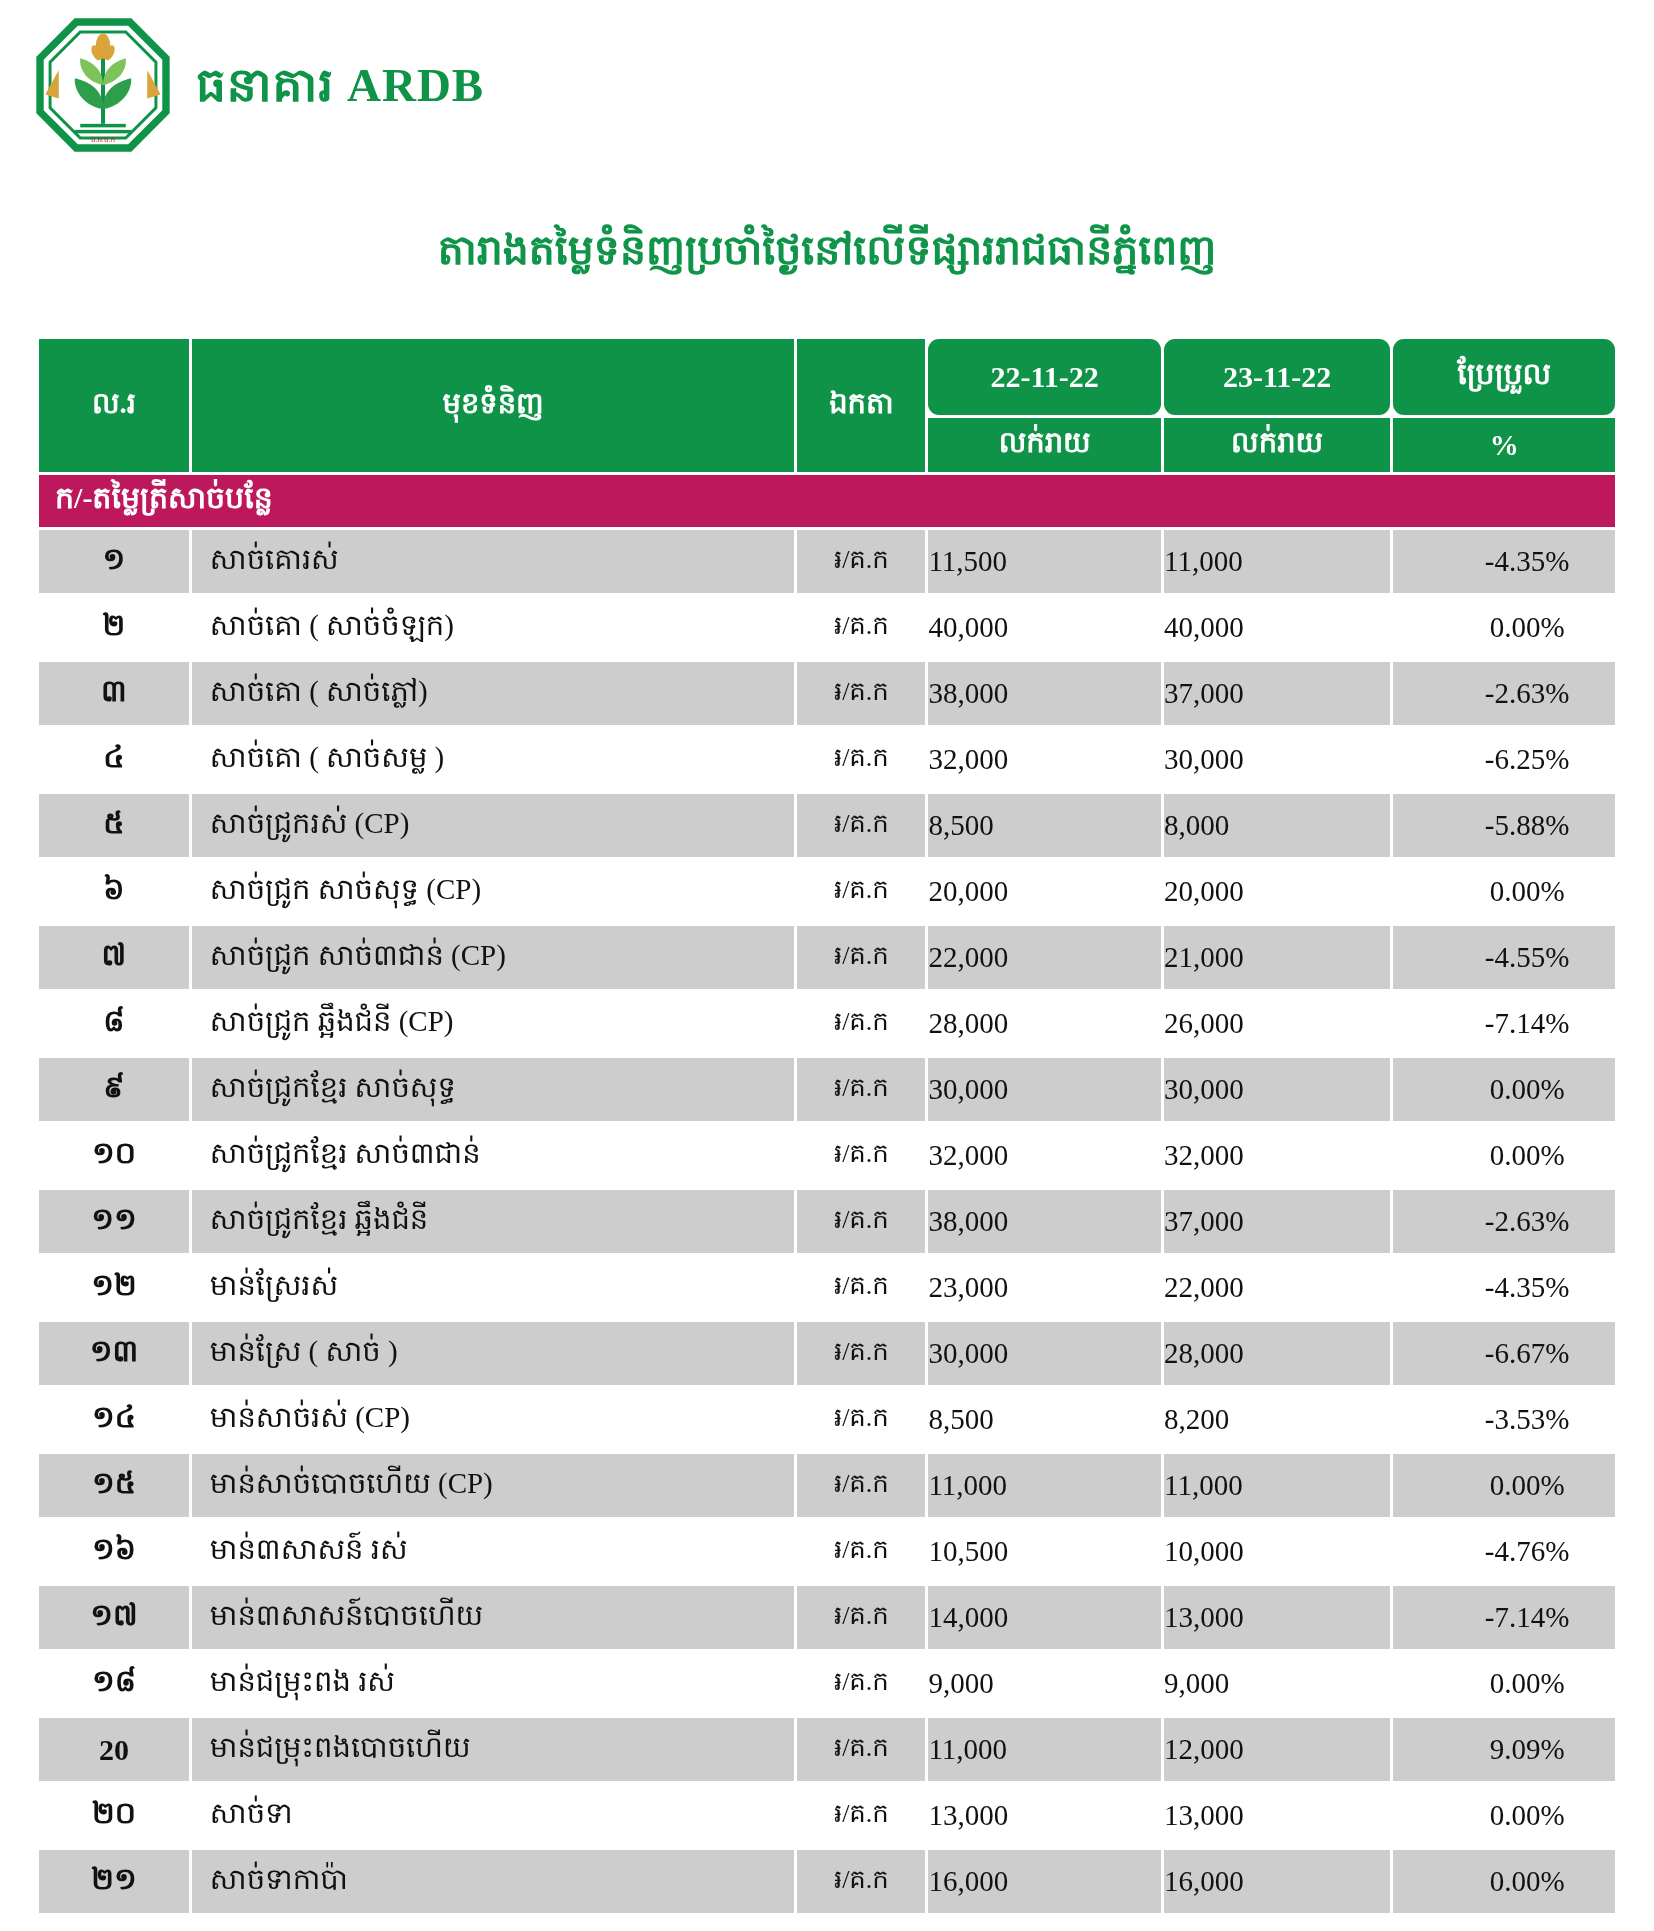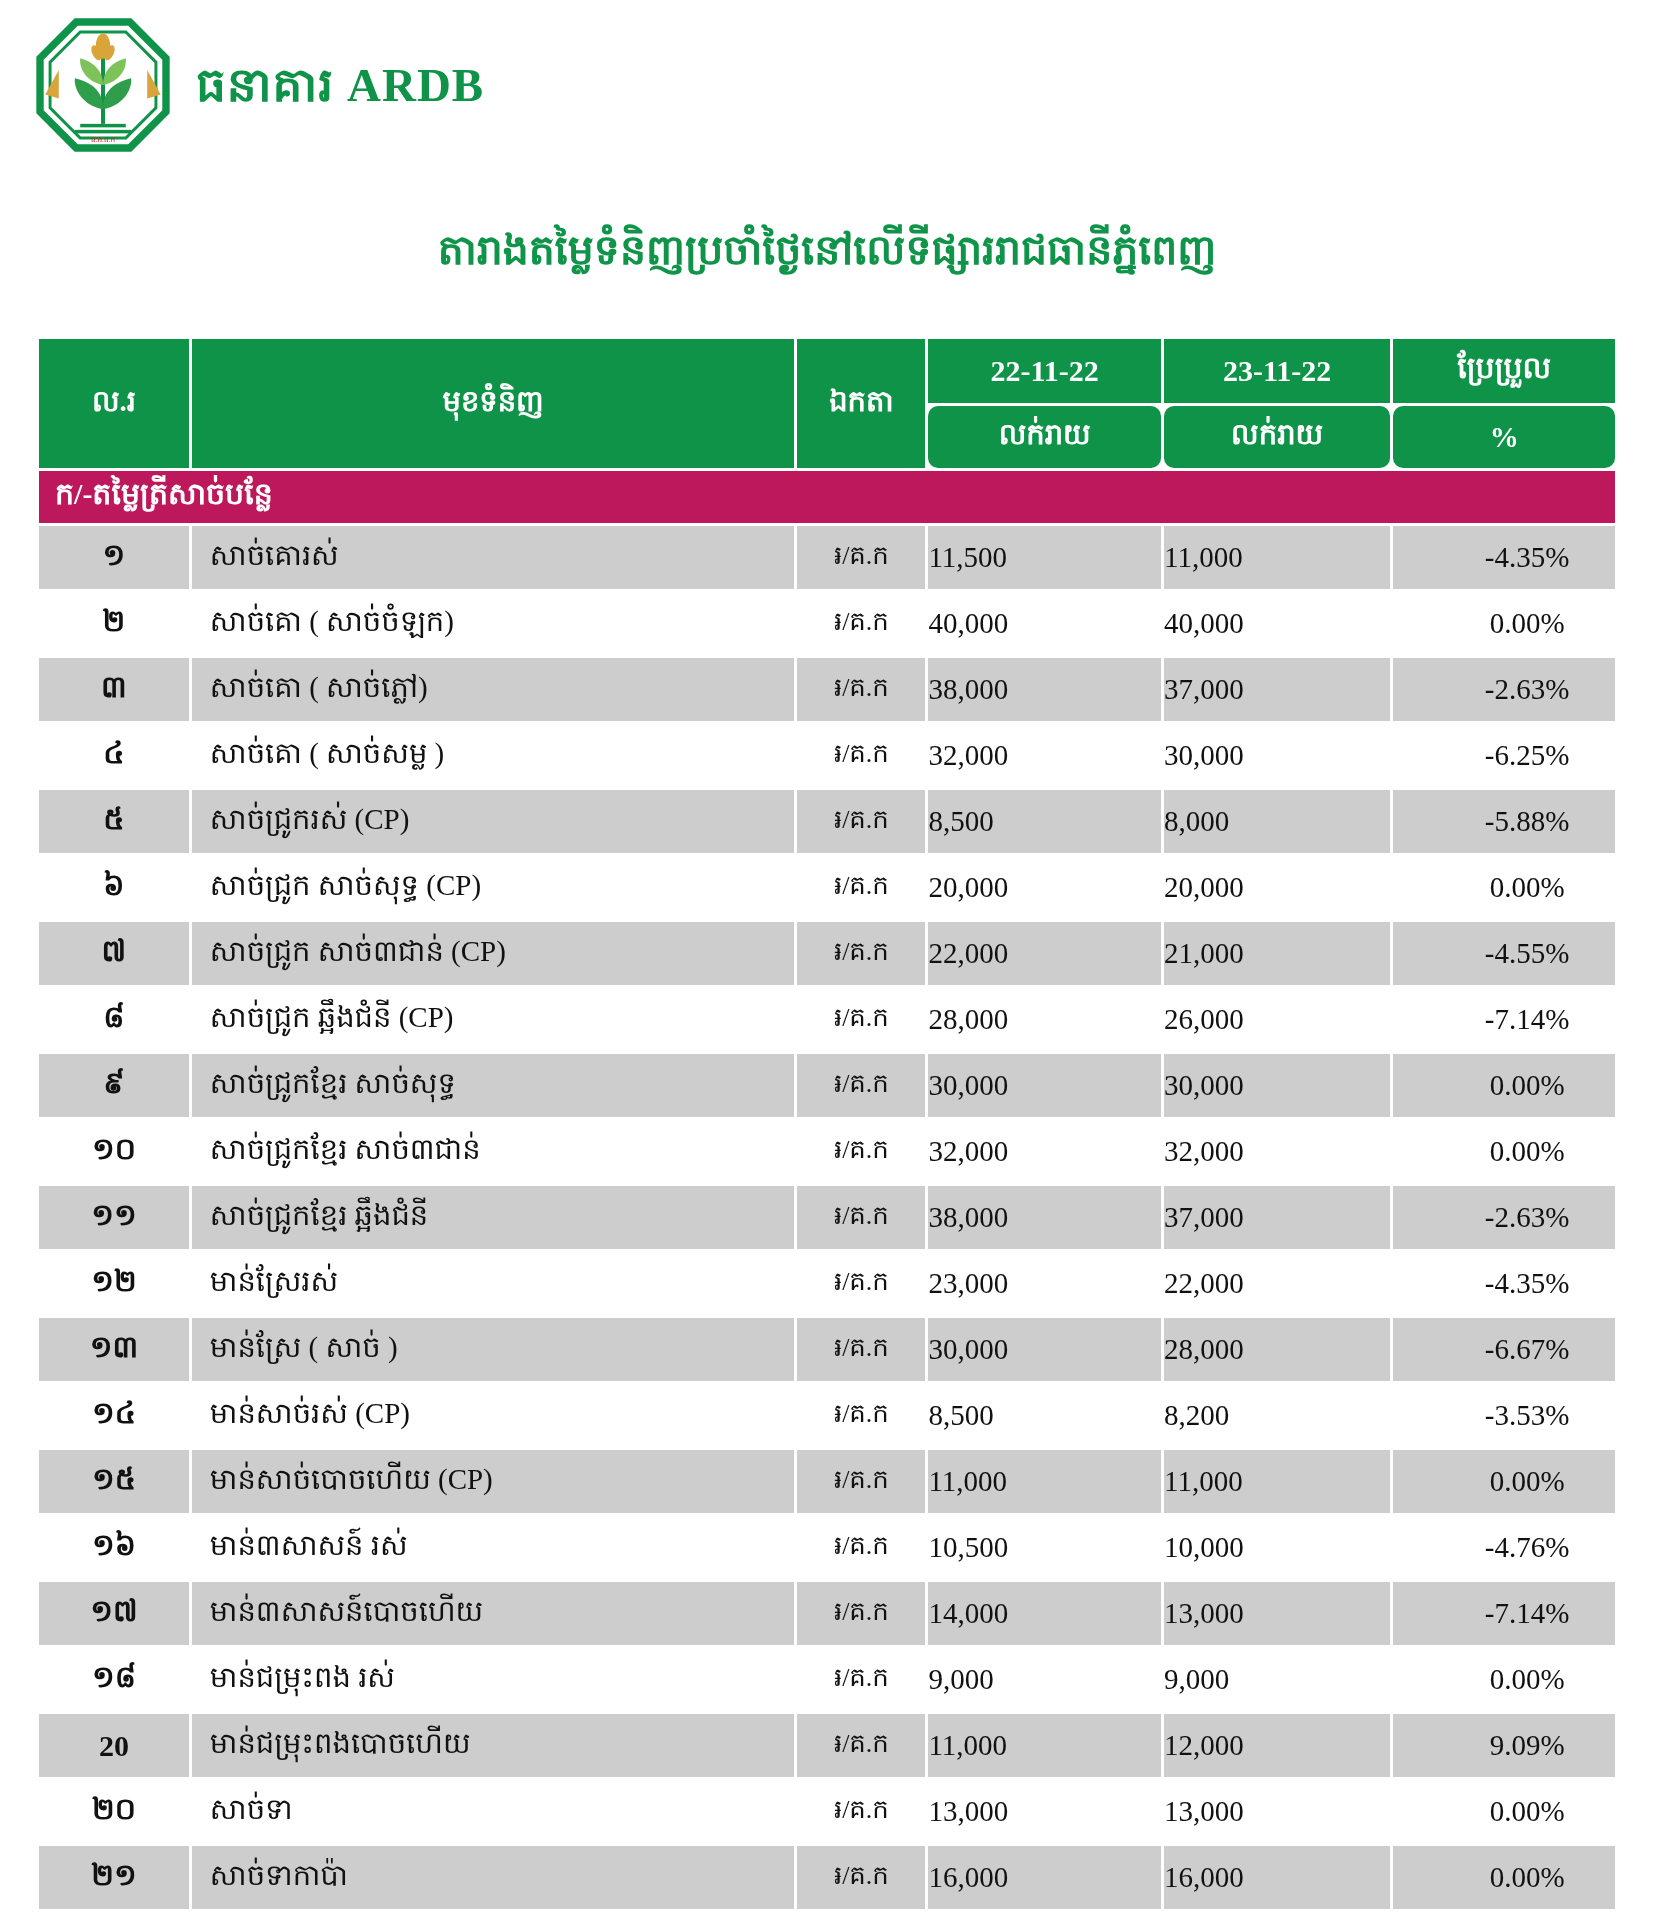--- a/index.html
+++ b/index.html
@@ -33,22 +33,22 @@
   col.w-goods{width:38.6%;}
   col.w-unit{width:8.2%;}
   col.w-d1{width:14.9%;}
   col.w-d2{width:14.5%;}
   col.w-chg{width:14.2%;}
 
   th{
     background:#0e9348;color:#ffffff;font-weight:bold;
     font-size:29px;text-align:center;vertical-align:middle;padding:0;
   }
-  .th-date{height:64px;font-size:30px;}
-  .th-sub{height:62px;border-radius:10px;}
+  .th-date{height:76px;font-size:30px;border-radius:11px;}
+  .th-sub{height:54px;}
 
   tr.section-row td{
     background:#be185d;color:#ffffff;font-weight:bold;
     font-size:30px;text-align:left;padding:0 0 0 16px;height:52px;
     vertical-align:middle;
   }
 
   td{vertical-align:middle;padding:0;height:63px;font-size:29px;color:#111111;}
   tr.row-gray td{background:#cdcdcd;}
   tr.row-white td{background:#ffffff;}

